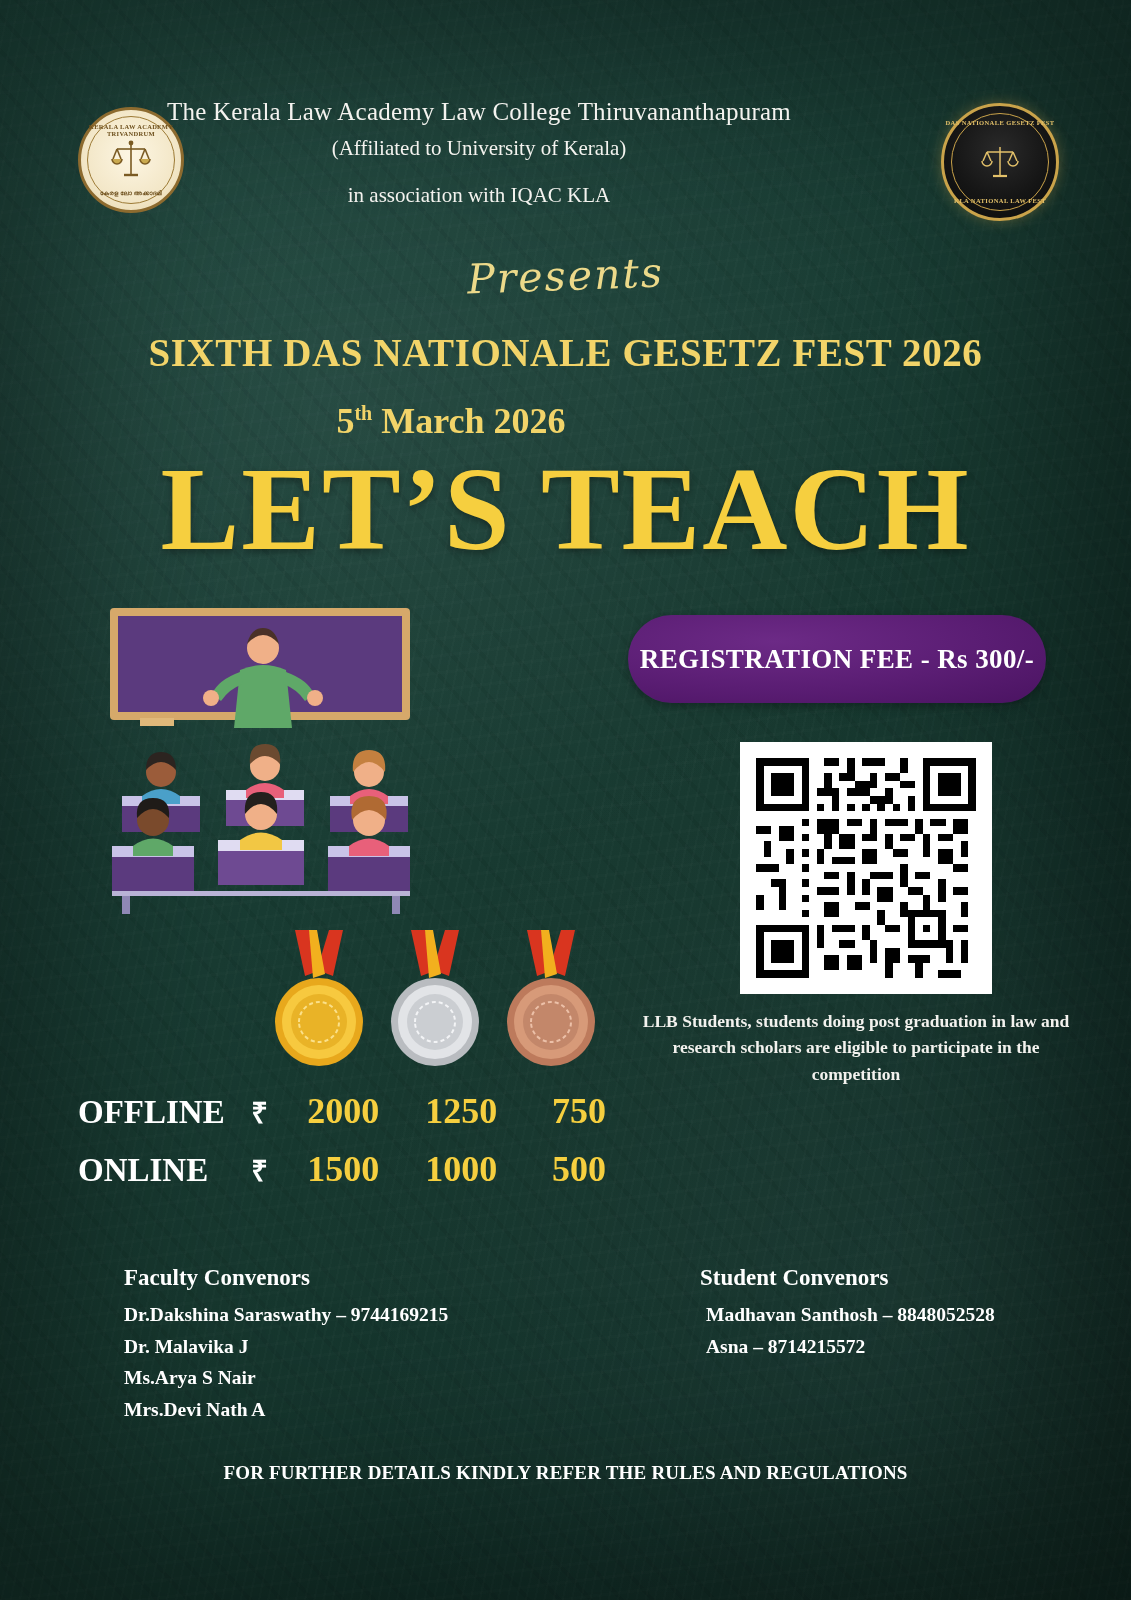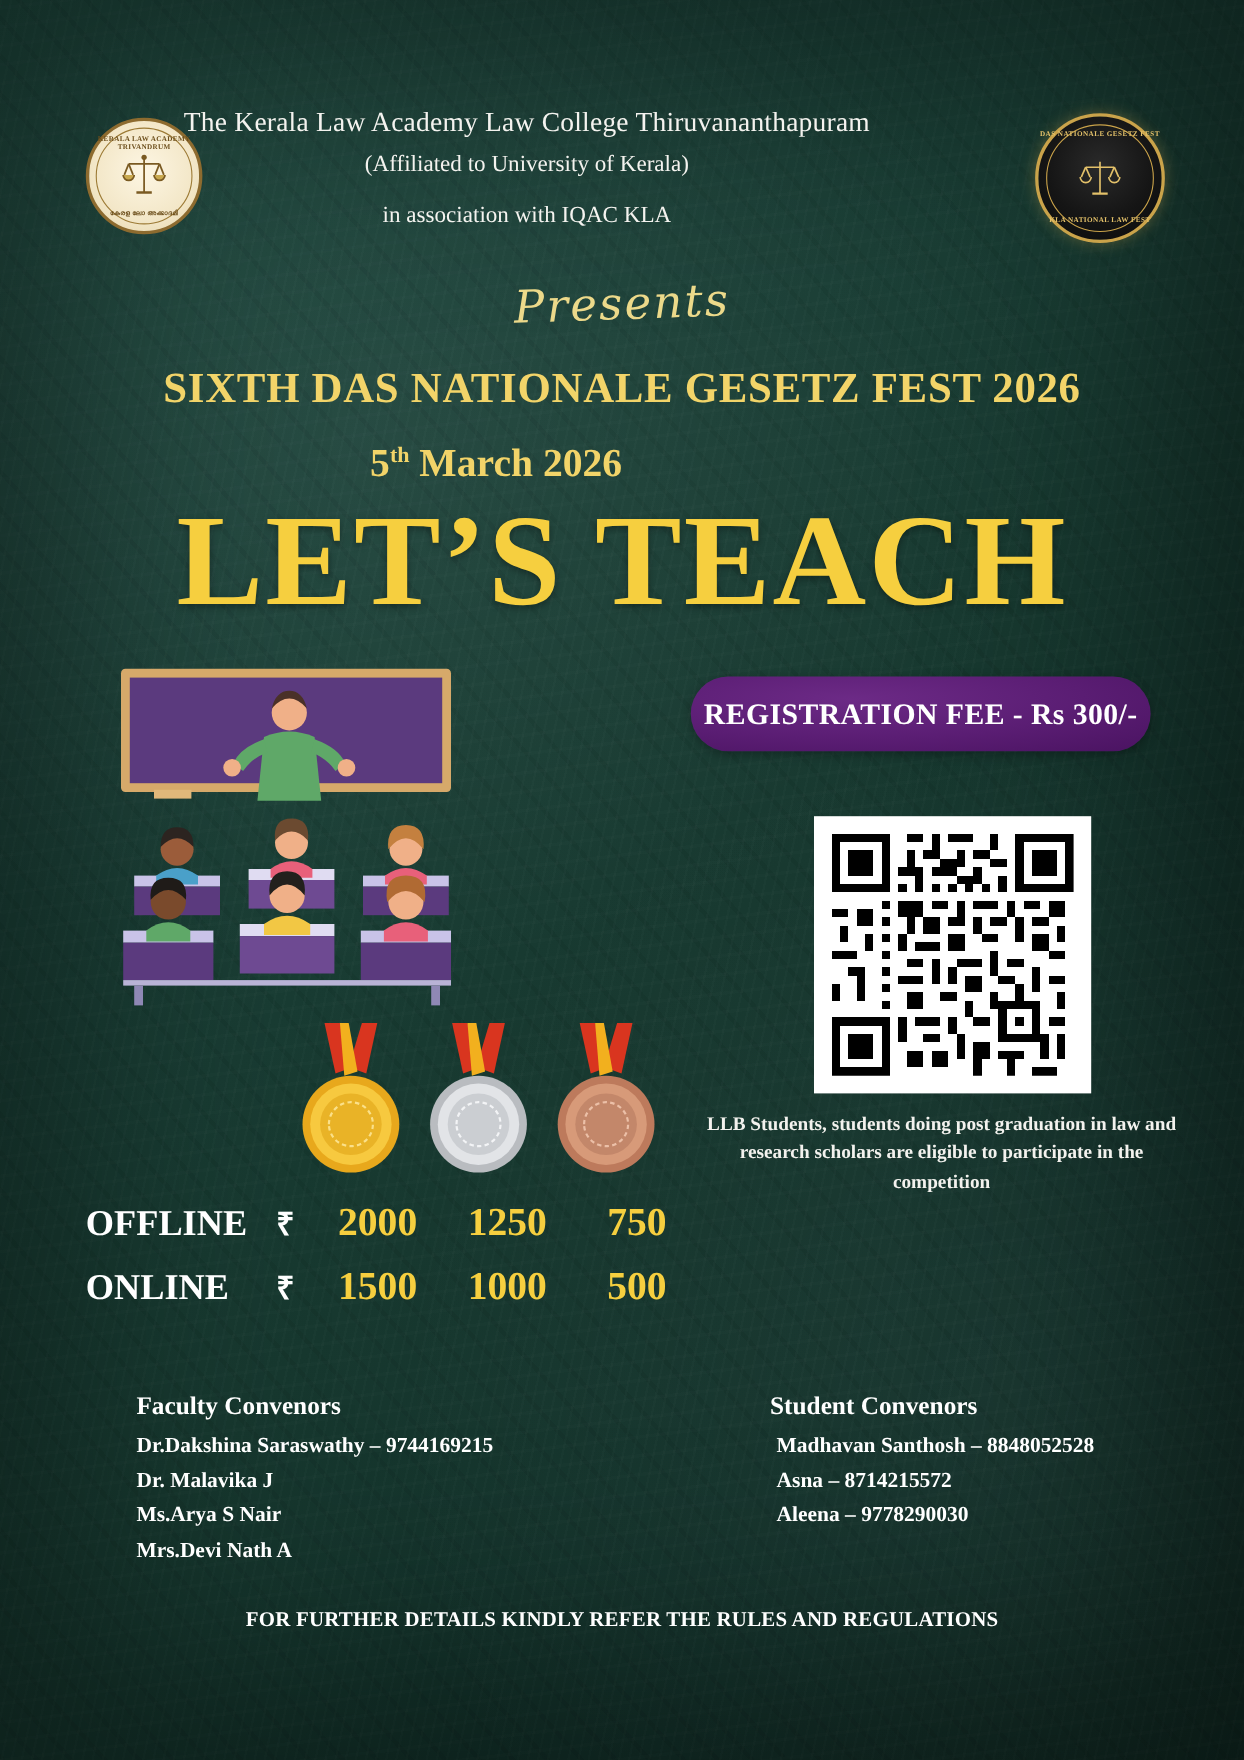--- a/index.html
+++ b/index.html
@@ -95,21 +95,21 @@
     color:#f6cf3f; font-size:118px; font-weight:bold; letter-spacing:2px;
     font-family:"Liberation Serif", serif; line-height:1.05;
     text-shadow:0 3px 7px rgba(0,0,0,.35);
   }
 
   
   .classroom { position:absolute; left:100px; top:600px; width:330px; height:320px; }
 
   
   .reg-pill {
-    position:absolute; left:628px; top:615px; width:418px; height:68px;
+    position:absolute; left:628px; top:615px; width:418px; height:88px;
     background: radial-gradient(ellipse at 35% 30%, #6c2a86 0%, #5a1d73 55%, #4a1361 100%);
     border-radius:56px;
     display:flex; align-items:center; justify-content:center;
     box-shadow:0 3px 10px rgba(0,0,0,.3);
   }
   .reg-pill span { color:#ffffff; font-size:27px; font-weight:bold; letter-spacing:.4px; }
 
   
   .qr-wrap {
     position:absolute; left:740px; top:742px; width:252px; height:252px;
@@ -445,16 +445,15 @@
   <div class="conv-item">Dr.Dakshina Saraswathy – 9744169215</div>
   <div class="conv-item">Dr. Malavika J</div>
   <div class="conv-item">Ms.Arya S Nair</div>
   <div class="conv-item">Mrs.Devi Nath A</div>
 </div>
 
 <div class="conv-student">
   <div class="conv-title">Student Convenors</div>
   <div class="conv-item">Madhavan Santhosh – 8848052528</div>
   <div class="conv-item">Asna – 8714215572</div>
-  <div class="conv-item">Aleena – 9778290030</div>
 </div>
 
 <div class="footer-note">FOR FURTHER DETAILS KINDLY REFER THE RULES AND REGULATIONS</div>
 
 </body></html>

